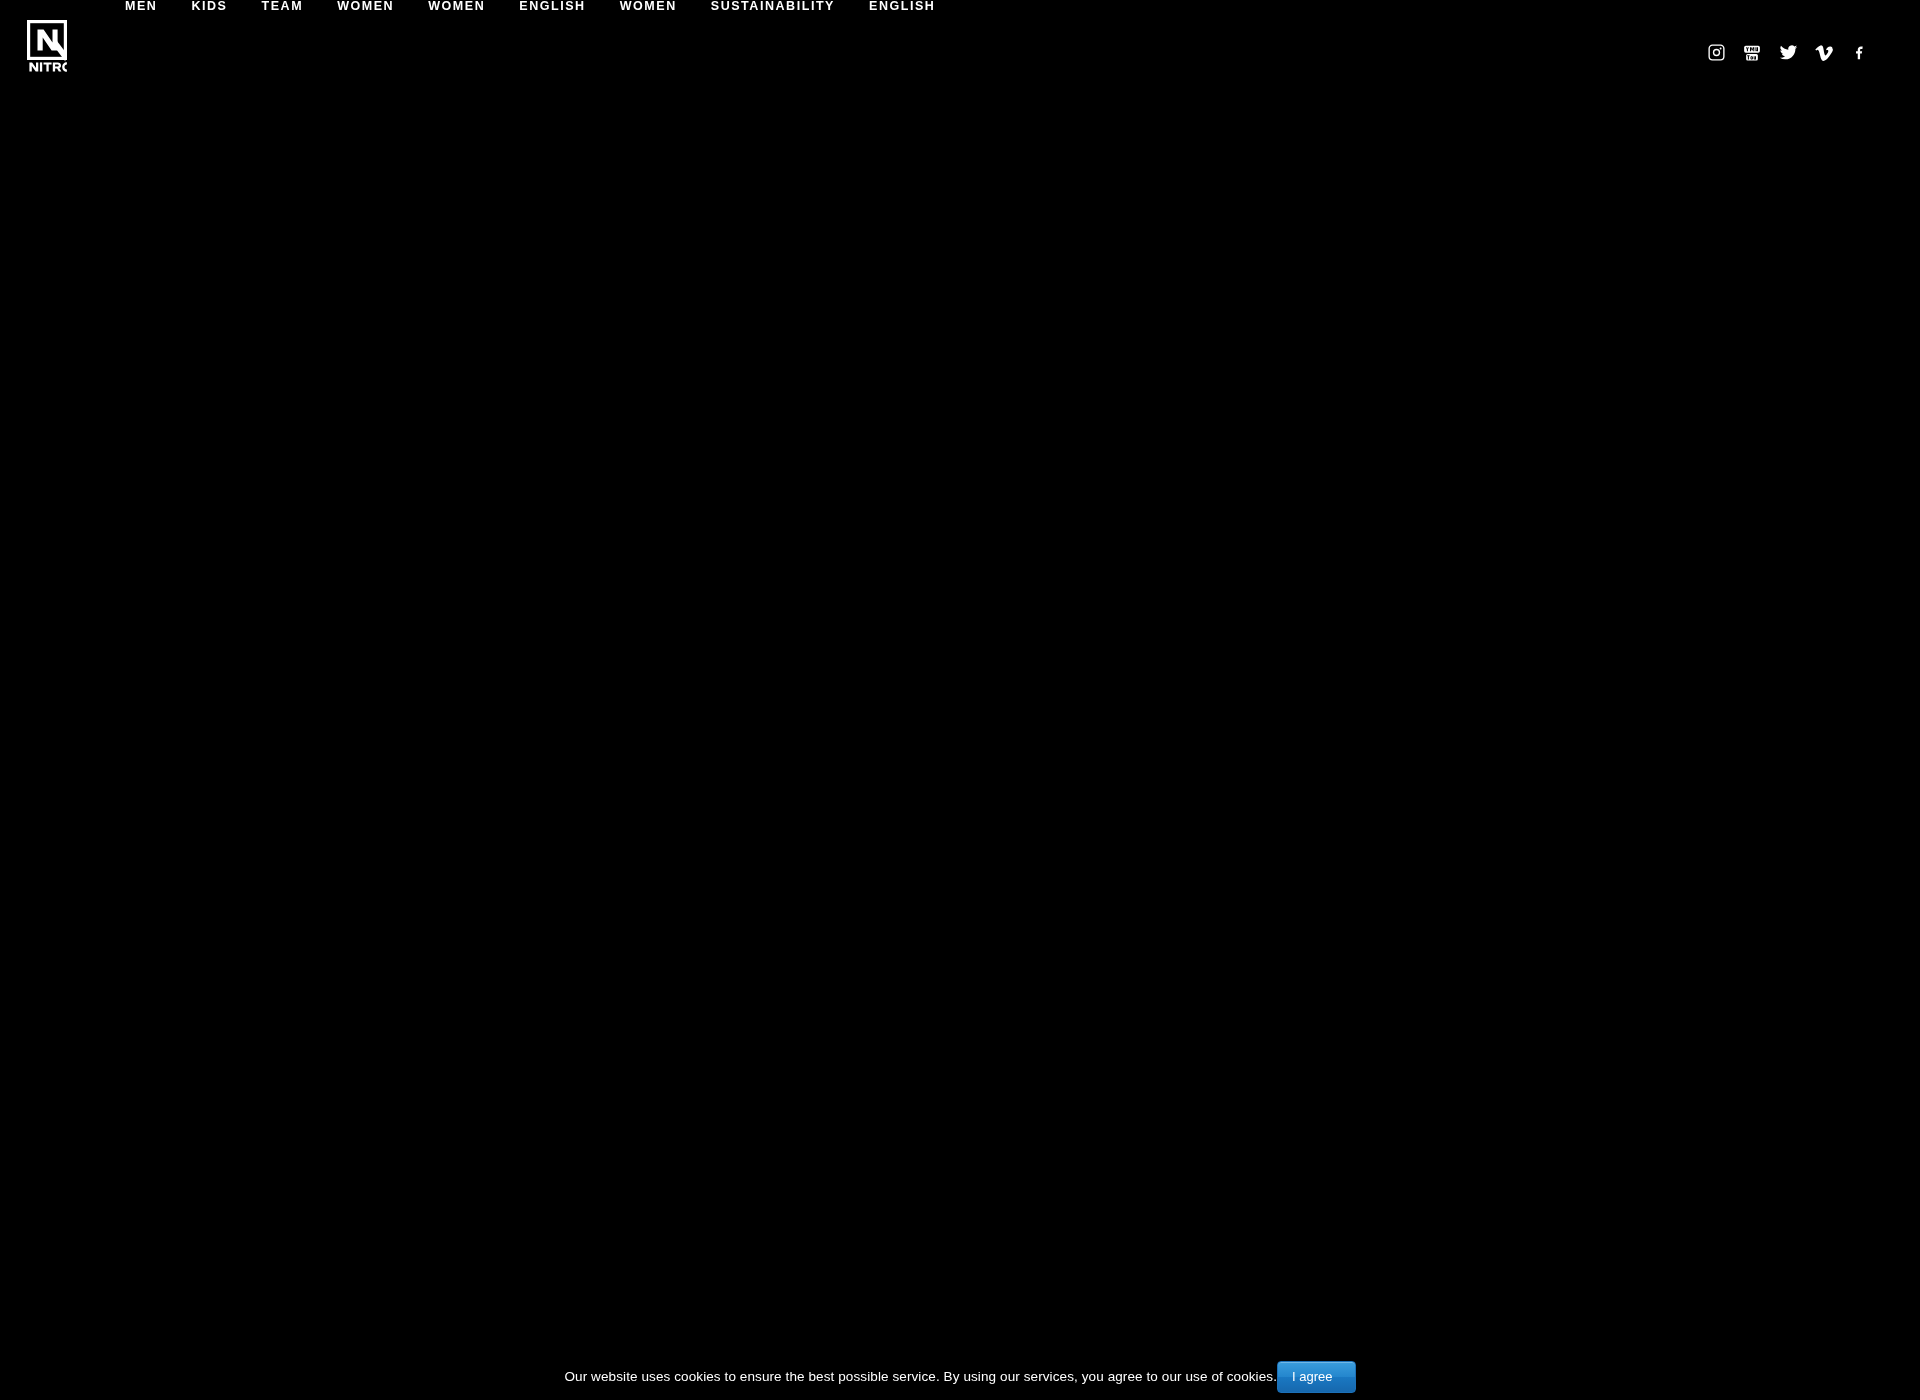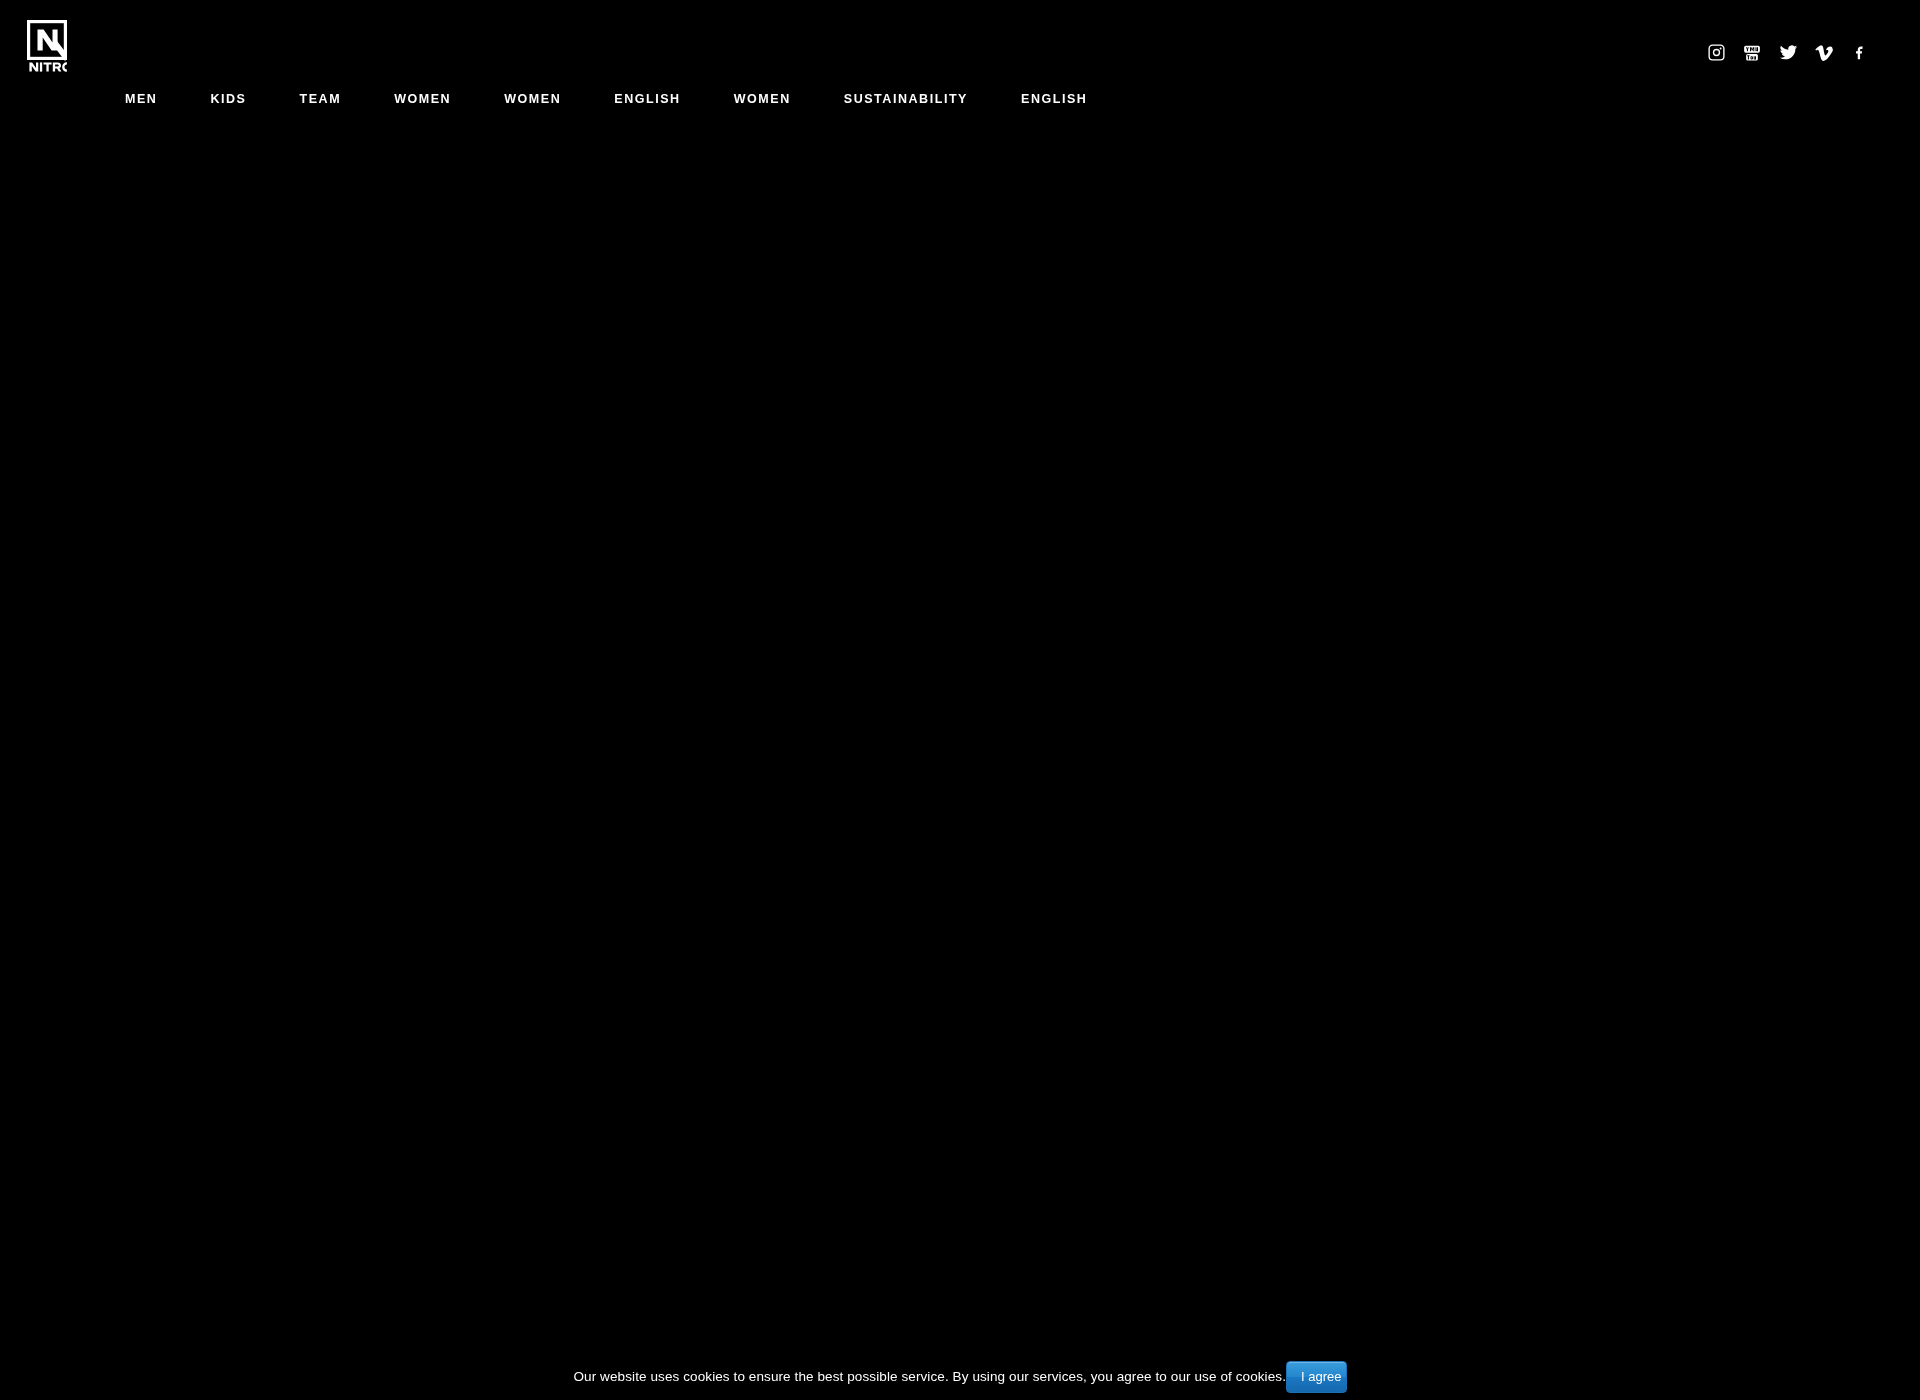--- a/index.html
+++ b/index.html
@@ -41,22 +41,21 @@
     text-decoration: none;
   }
   .brand-logo svg { display: block; width: 40px; height: 52px; }
 
   .main-nav {
     position: absolute;
     left: 125px;
     top: 0;
     height: 105px;
     display: flex;
-    align-items: flex-end;
-    gap: 19px;
+    align-items: flex-start;
   }
 
   .nav-item {
     color: #ffffff;
     text-decoration: none;
     font-size: 12.5px;
     font-weight: bold;
     letter-spacing: 1.55px;
     line-height: 1;
     padding: 0 0;
@@ -122,21 +121,21 @@
   }
 
   .cookie-accept {
     display: inline-block;
     border: 1px solid #1c70b8;
     border-radius: 4px;
     background: linear-gradient(to bottom, #3a9ddd 0%, #2486cd 50%, #1a78c2 51%, #1668ae 100%);
     color: #ffffff;
     font-size: 13px;
     line-height: 1;
-    padding: 8px 4px 9px 14px;
+    padding: 8px 22px 9px 14px;
     text-decoration: none;
     cursor: pointer;
     white-space: nowrap;
     box-shadow: inset 0 1px 0 rgba(255,255,255,0.28);
   }
 </style>
 </head>
 <body>
 
 <header class="site-header">

